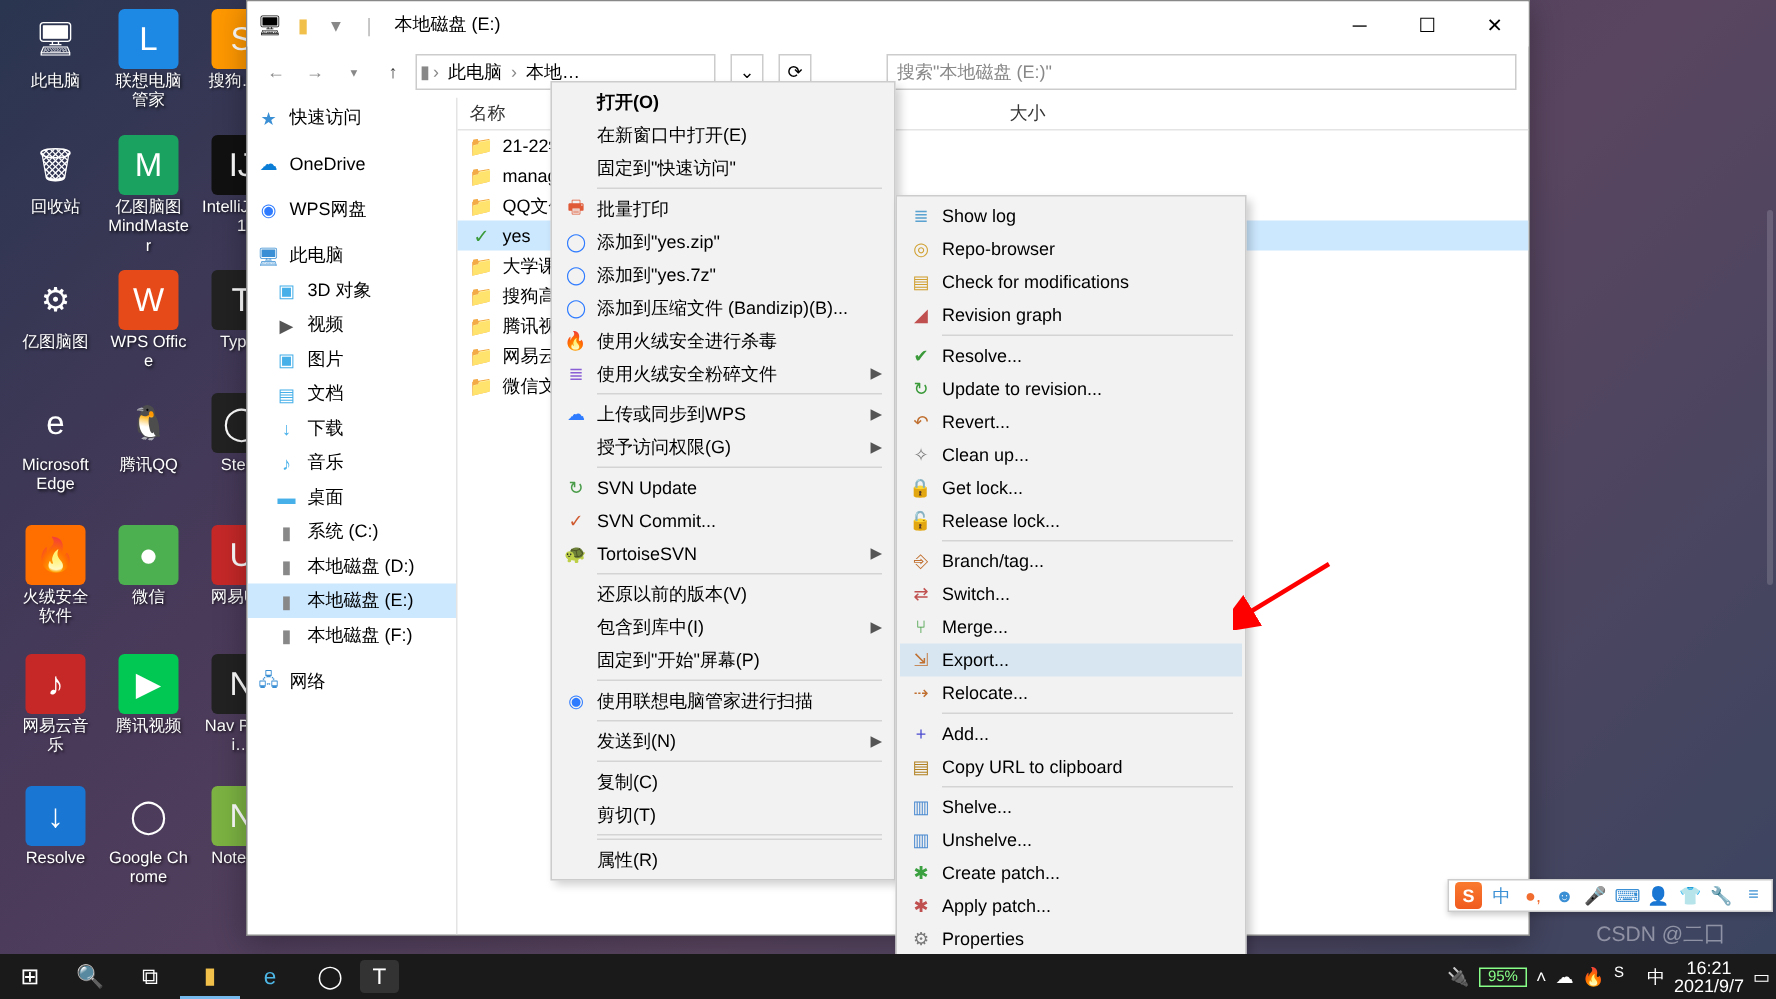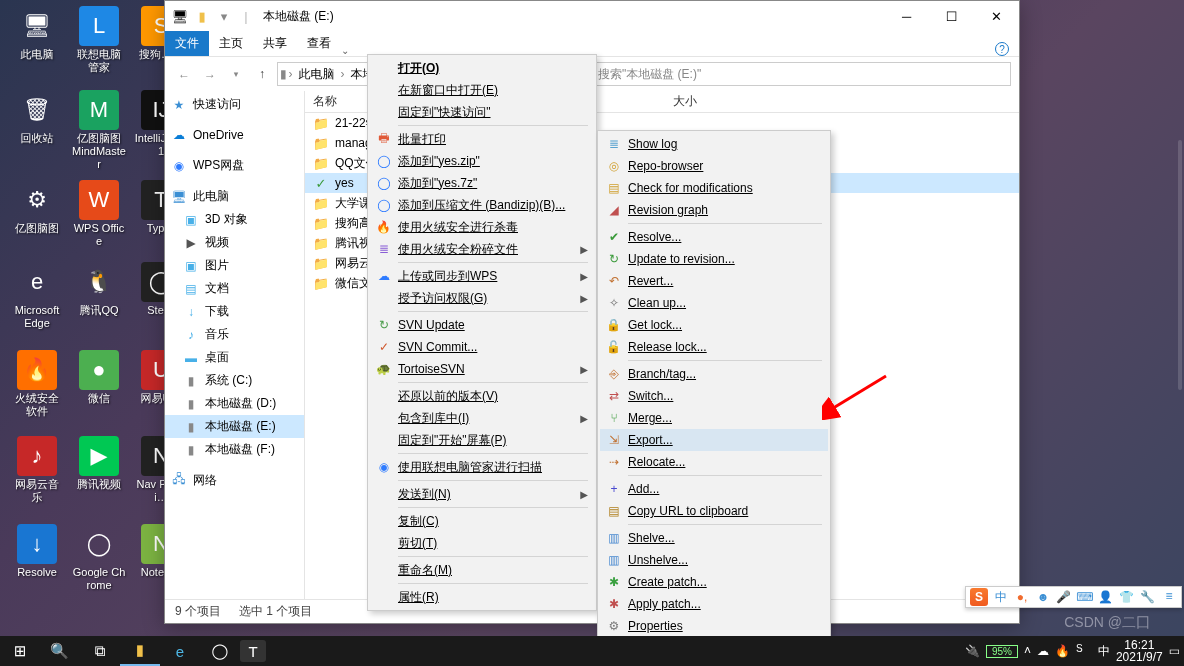--- a/index.html
+++ b/index.html
@@ -44,21 +44,21 @@
 .main { flex: 1; display: flex; flex-direction: column; }
 .cols { height: 22px; border-bottom: 1px solid #e4e4e4; display: flex; align-items: center; color: #333; }
 .cols div { padding: 0 8px; }
 .list { flex: 1; }
 .row { display: flex; align-items: center; height: 20px; padding-left: 8px; gap: 6px; cursor: pointer; }
 .row.selected { background: #cce8ff; }
 .row .fic { width: 16px; height: 16px; display: inline-flex; align-items: center; justify-content: center; color: #f0c04a; font-size: 13px; }
 .status { height: 24px; border-top: 1px solid #e4e4e4; display: flex; align-items: center; padding: 0 10px; gap: 18px; color: #444; }
 
 
-.ctx { position: absolute; background: #f2f2f2; border: 1px solid #ccc; box-shadow: 3px 3px 6px rgba(0,0,0,.2); padding: 2px; text-decoration: underline; }
+.ctx { position: absolute; background: #f2f2f2; border: 1px solid #ccc; box-shadow: 3px 3px 6px rgba(0,0,0,.2); padding: 2px; }
 .ctx1 { left: 367px; top: 54px; width: 230px; }
 .ctx2 { left: 597px; top: 130px; width: 234px; }
 .ci { height: 22px; display: flex; align-items: center; padding: 0 24px 0 28px; position: relative; cursor: pointer; }
 .ctx1 .ci.bold { font-weight: 700; }
 .ci:hover, .ci.hovered { background: #d8e6f2; }
 .ci .cic { position: absolute; left: 6px; width: 16px; height: 16px; display: flex; align-items: center; justify-content: center; font-size: 12px; }
 .ci .arr { position: absolute; right: 6px; font-size: 10px; color: #555; }
 .csep { height: 1px; background: #d4d4d4; margin: 2px 6px 2px 28px; }
 
 
@@ -178,28 +178,20 @@
     <span class="tb-icon" style="color:#888">▾</span>
     <span class="tb-icon" style="color:#bbb">|</span>
     <span class="tb-title">本地磁盘 (E:)</span>
     <div class="winbtns">
       <div>─</div>
       <div>☐</div>
       <div class="close">✕</div>
     </div>
   </div>
 
-  <div class="ribbon">
-    <div class="tab active">文件</div>
-    <div class="tab">主页</div>
-    <div class="tab">共享</div>
-    <div class="tab">查看</div>
-    <span class="rib-chev">⌄</span>
-    <span class="help-icon">?</span>
-  </div>
 
   <div class="nav">
     <span class="navbtn">←</span>
     <span class="navbtn">→</span>
     <span class="navbtn" style="font-size:9px">▾</span>
     <span class="navbtn enabled">↑</span>
     <div class="addr">
       <span style="color:#888">▮</span>
       <span style="color:#888">›</span>
       <span class="crumb">此电脑</span>
@@ -333,24 +325,20 @@
           </div>
           <div class="row">
             <span class="fic">📁</span>
             <span style="width:186px">微信文</span>
             <span style="color:#555"></span>
           </div>
         </div>
     </div>
   </div>
 
-  <div class="status">
-    <span>9 个项目</span>
-    <span>选中 1 个项目</span>
-  </div>
 </div>
 
 <div class="ctx ctx1" id="ctx1">
     <div class="ci bold">
       <span>打开(O)</span>
     </div>
     <div class="ci">
       <span>在新窗口中打开(E)</span>
     </div>
     <div class="ci">
@@ -428,23 +416,20 @@
       <span class="arr">▶</span>
     </div>
     <div class="csep"></div>
     <div class="ci">
       <span>复制(C)</span>
     </div>
     <div class="ci">
       <span>剪切(T)</span>
     </div>
     <div class="csep"></div>
-    <div class="ci">
-      <span>重命名(M)</span>
-    </div>
     <div class="csep"></div>
     <div class="ci">
       <span>属性(R)</span>
     </div>
   </div>
 
 <div class="ctx ctx2" id="ctx2">
     <div class="ci">
       <span class="cic" style="color:#5aa3d0">≣</span>
       <span>Show log</span>

